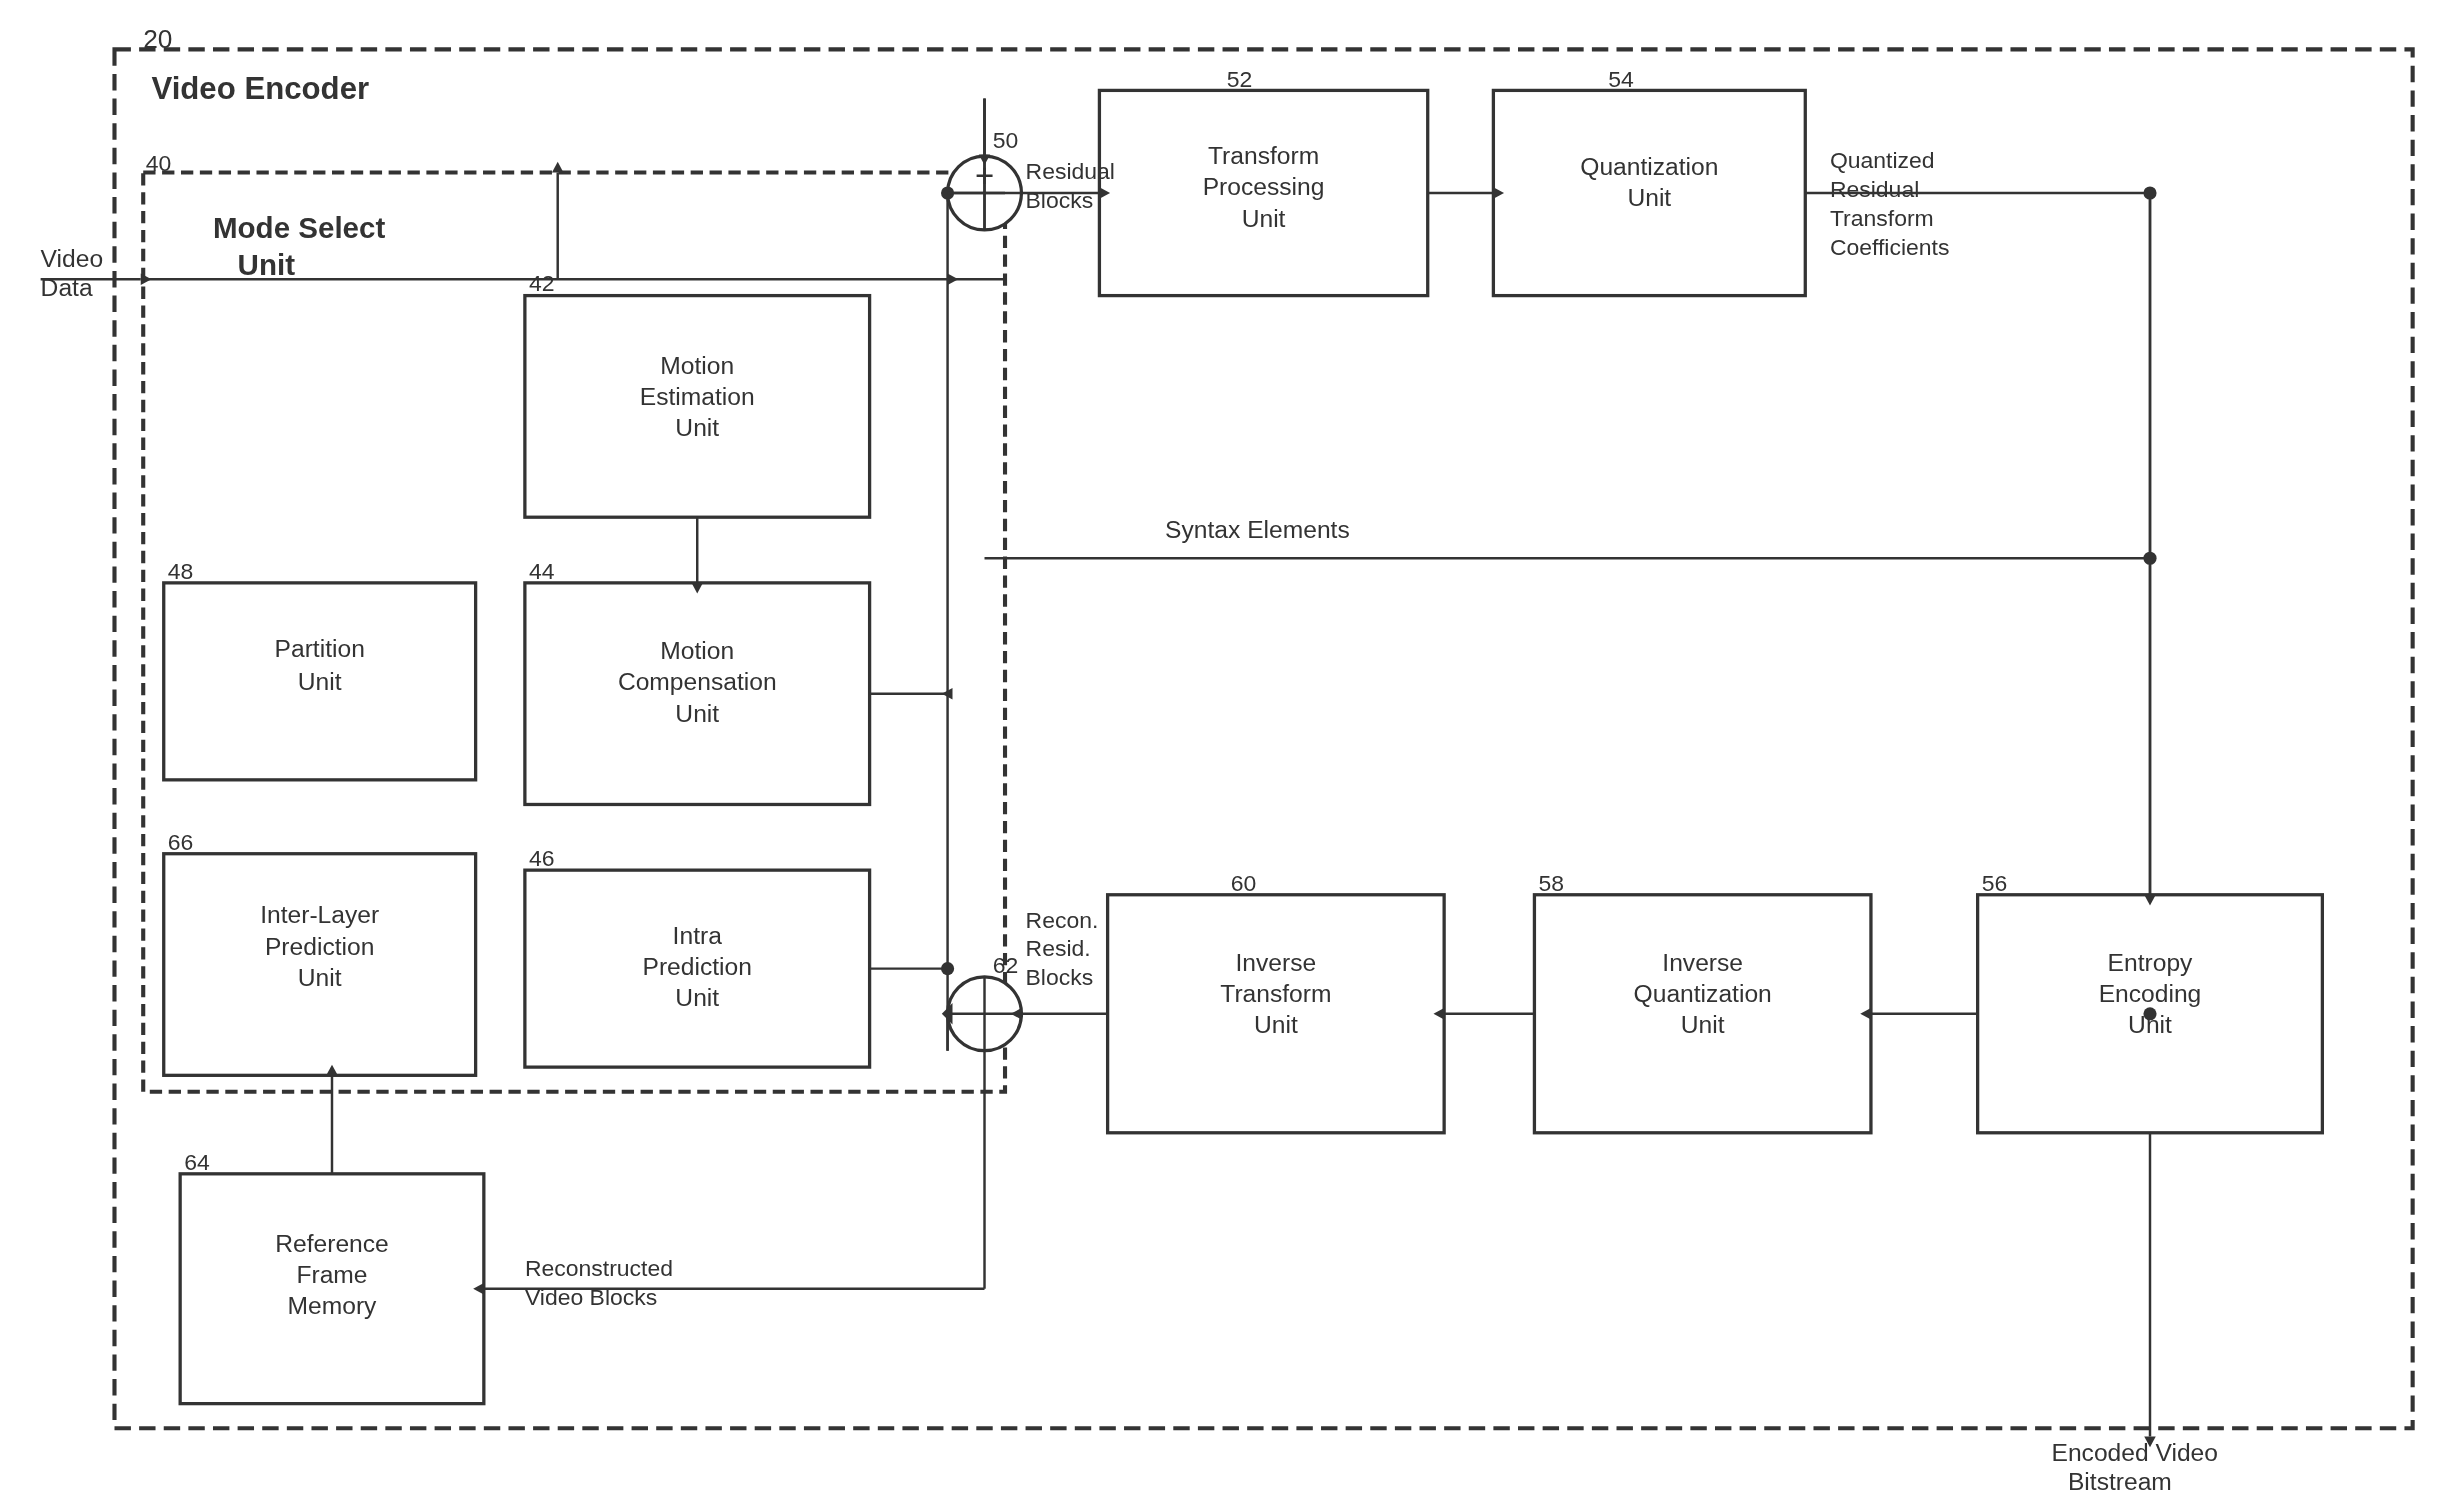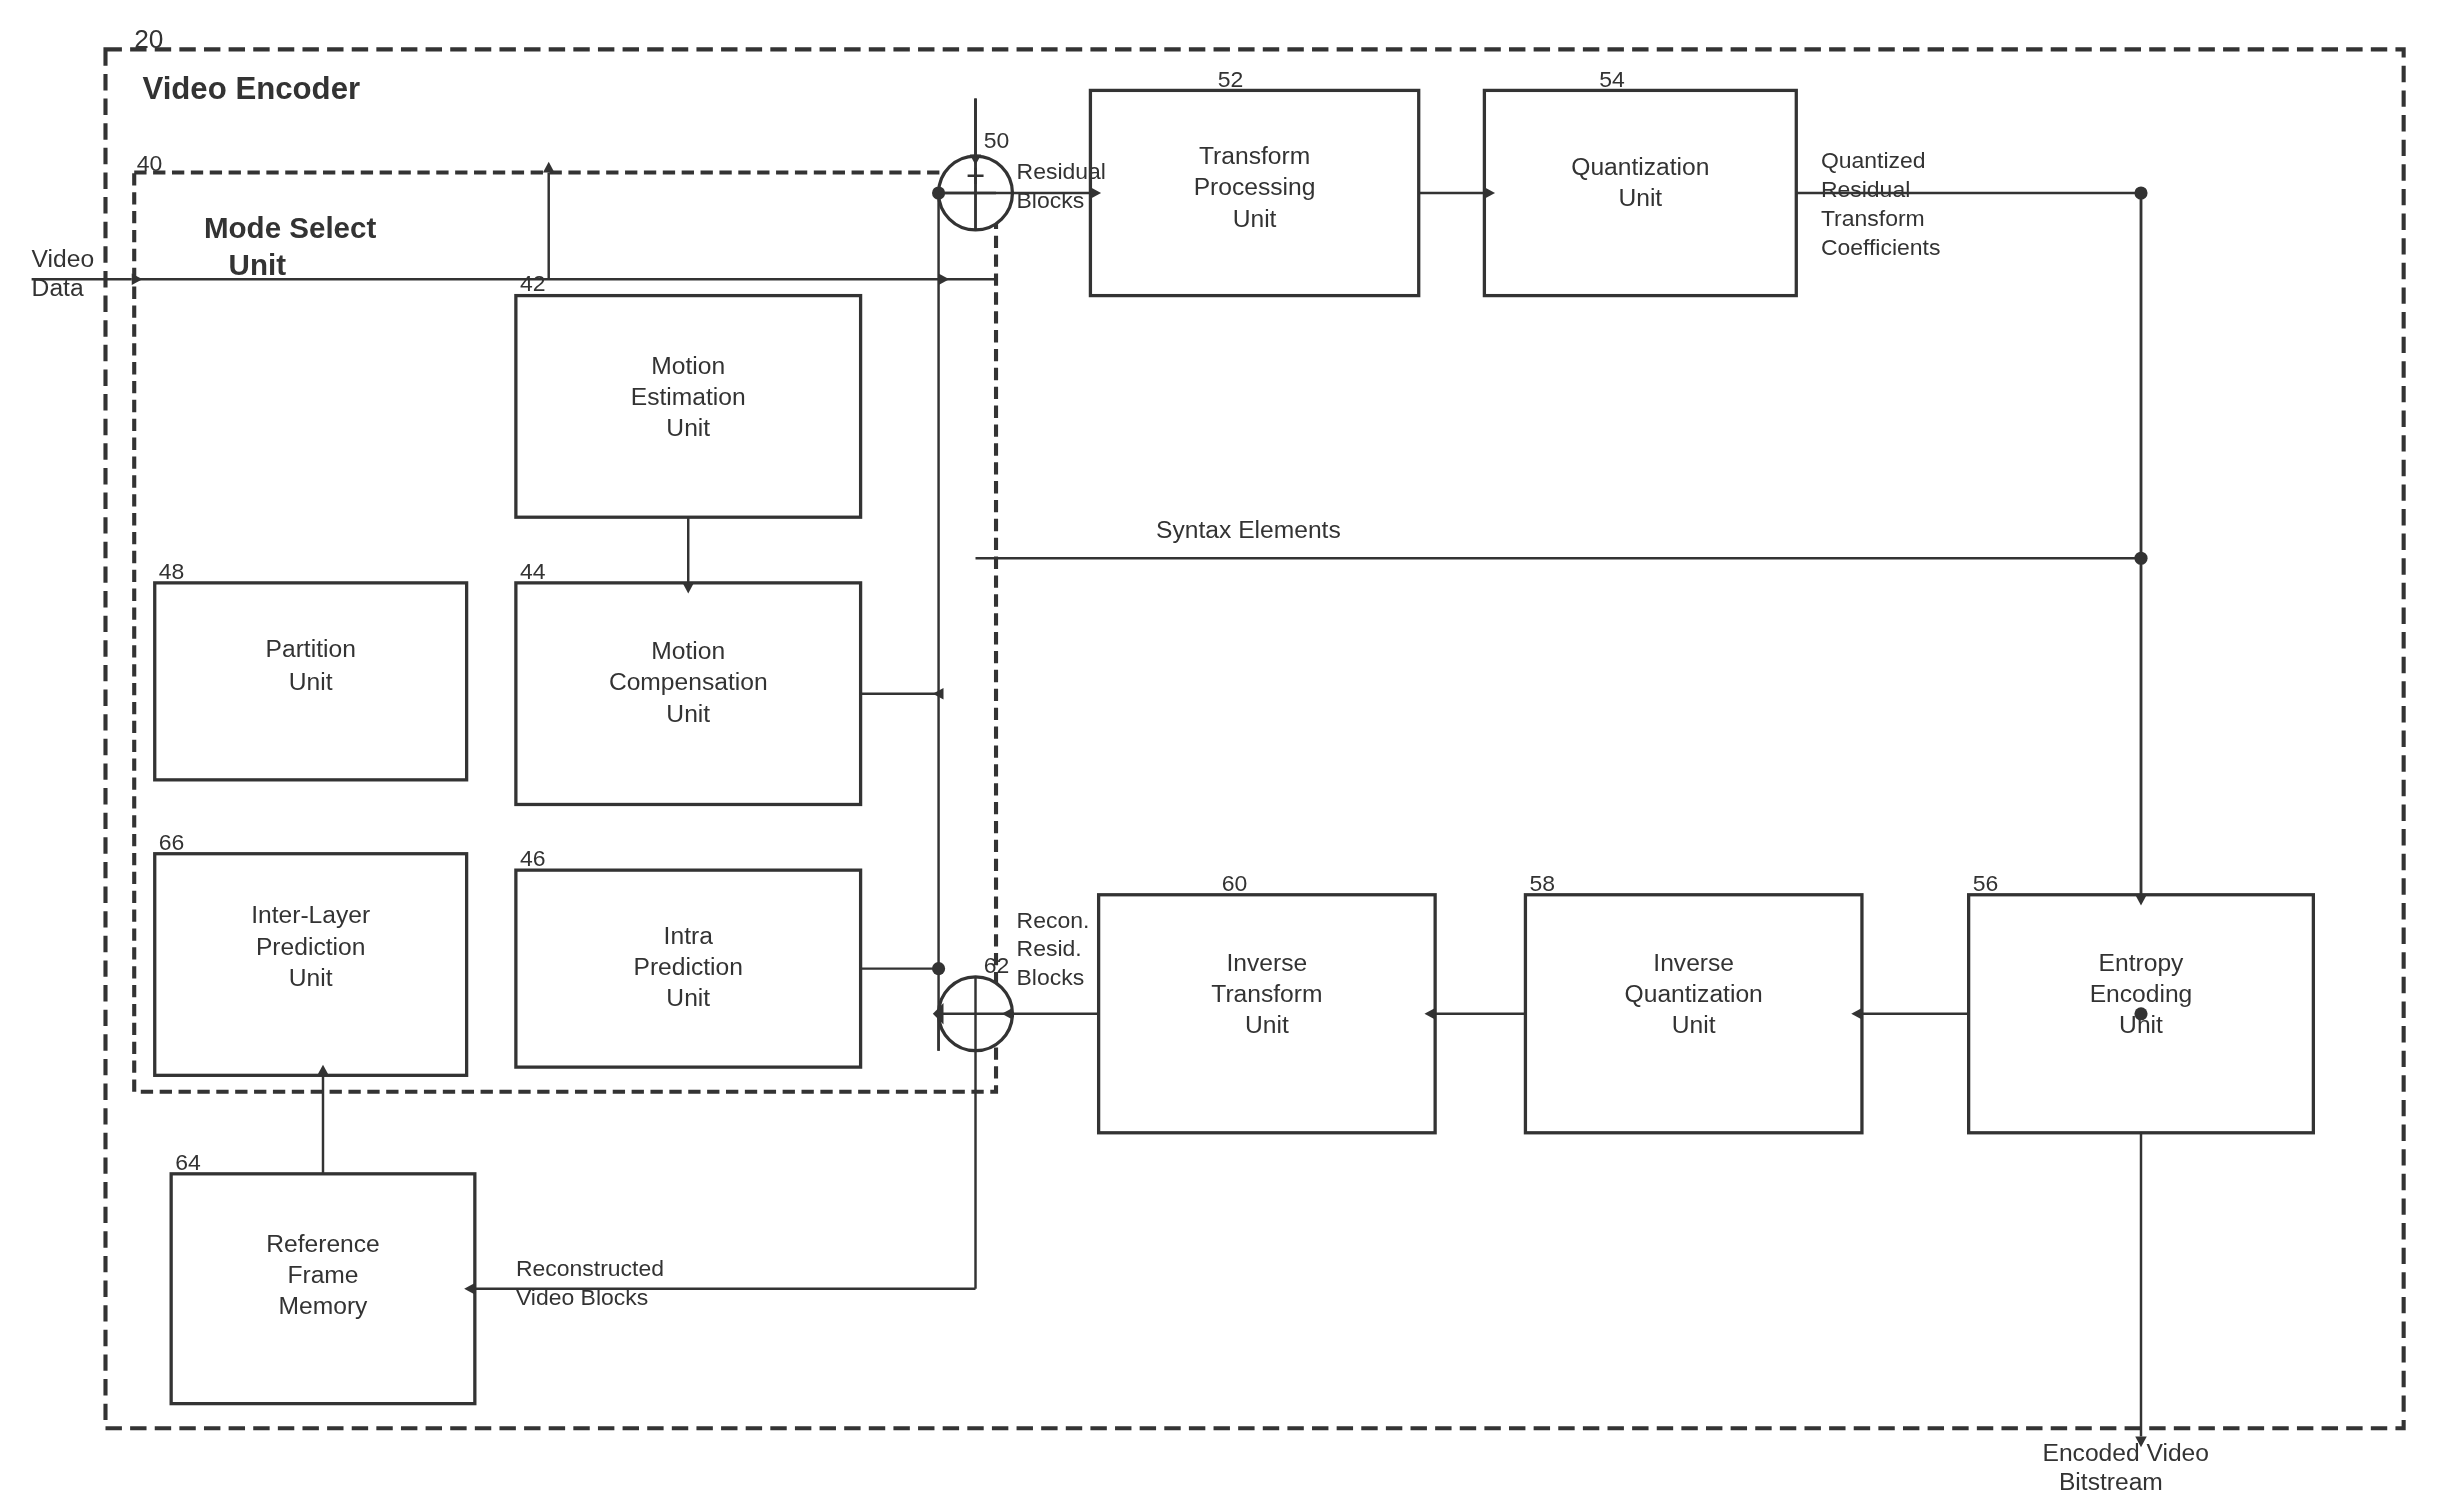--- a/index.html
+++ b/index.html
@@ -6,21 +6,21 @@
     body {
       background: #fff;
       font-family: Arial, sans-serif;
       width: 2450px;
       height: 1508px;
       overflow: hidden;
       position: relative;
     }
     .diagram-container {
       position: absolute;
-      top: 0; left: 7px;
+      top: 0; left: 16px;
       width: 2057px;
       height: 1508px;
     }
     svg {
       position: absolute;
       top: 0; left: 0;
       width: 2450px;
       height: 1508px;
     }
   </style>

